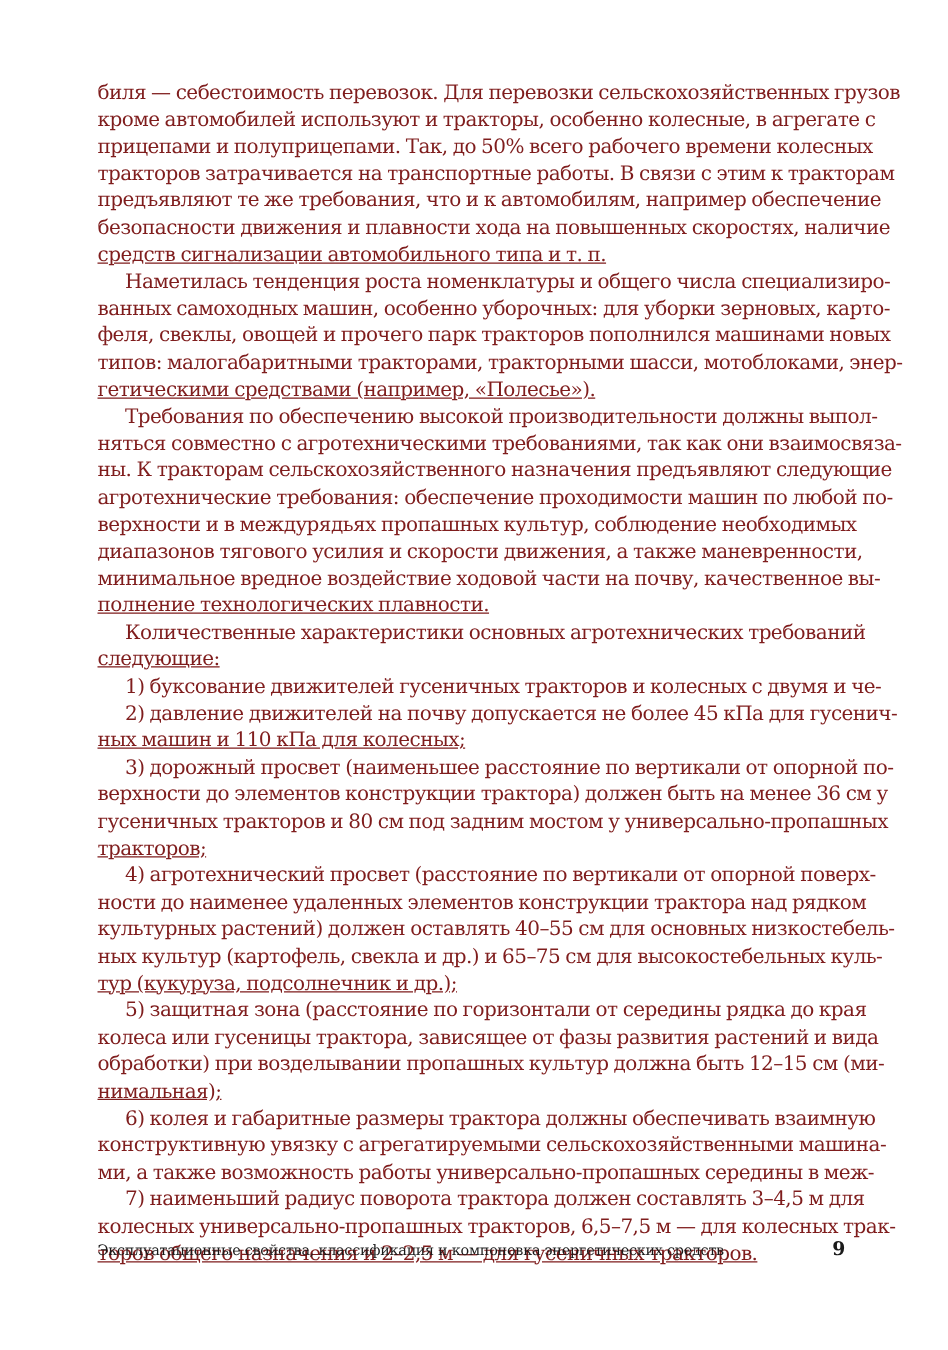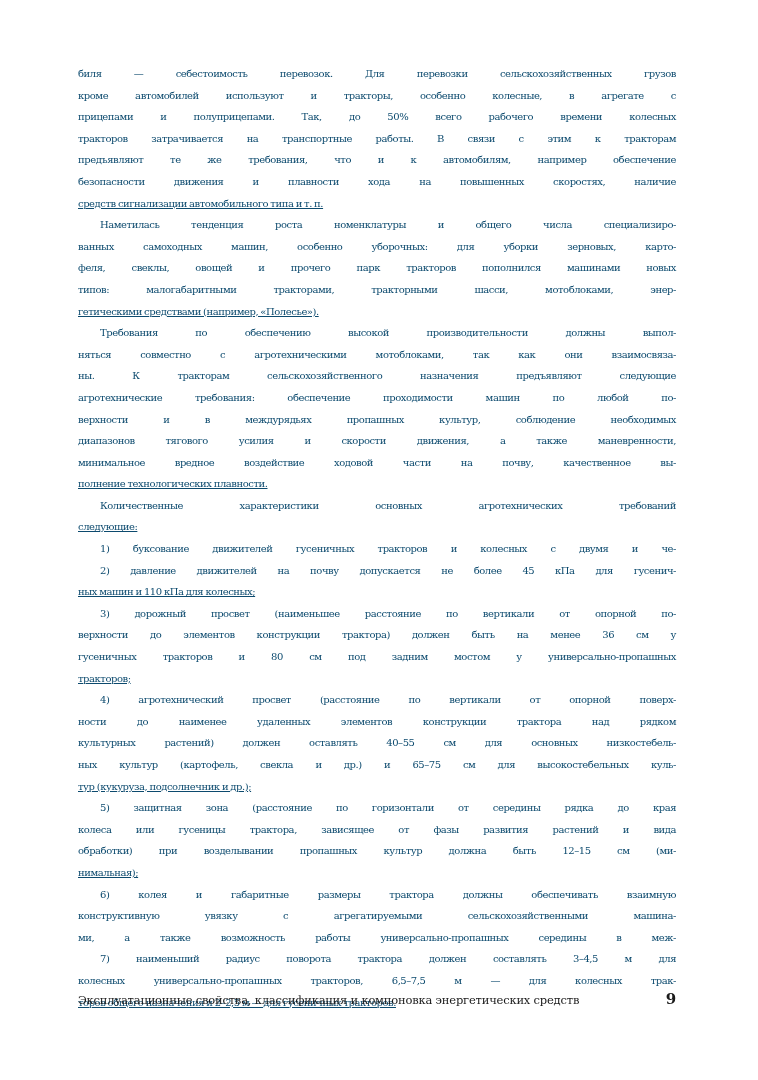--- a/index.html
+++ b/index.html
@@ -1,20 +1,20 @@
 <!DOCTYPE html>
 <html><head>
   <meta charset="utf-8">
   <style>
     html, body { margin: 0; padding: 0; background: #ffffff; }
     body { width: 758px; height: 1080px; position: relative; overflow: hidden; }
     .page {
       position: absolute; left: 78px; top: 63px; width: 598px;
-      font-family: "DejaVu Serif", serif; font-size: 10px; line-height: 21.6px;
-      color: #0c4a6e; text-align: justify; hyphens: manual;
+      font-family: "DejaVu Serif", serif; font-size: 16px; line-height: 21.6px;
+      color: #7f1d1d; text-align: justify; hyphens: manual;
       letter-spacing: -0.45px; word-spacing: -0.5px;
     }
     .line { display: block; white-space: nowrap; text-align: justify; text-align-last: justify; height: 21.6px; overflow: visible; }
     .line.last { text-align-last: left; text-decoration: underline; }
     .line.indent { padding-left: 22px; }
     .footer {
       position: absolute; left: 78px; top: 990px; width: 598px;
       font-family: "DejaVu Serif", serif; font-size: 11.5px; color: #1a1a1a;
       letter-spacing: -0.2px;
       display: flex; justify-content: space-between; align-items: baseline;
@@ -31,21 +31,21 @@
     <span class="line">тракторов затрачивается на транспортные работы. В связи с этим к тракторам</span>
     <span class="line">предъявляют те же требования, что и к автомобилям, например обеспечение</span>
     <span class="line">безопасности движения и плавности хода на повышенных скоростях, наличие</span>
     <span class="line last">средств сигнализации автомобильного типа и т. п.</span>
     <span class="line indent">Наметилась тенденция роста номенклатуры и общего числа специализиро-</span>
     <span class="line">ванных самоходных машин, особенно уборочных: для уборки зерновых, карто-</span>
     <span class="line">феля, свеклы, овощей и прочего парк тракторов пополнился машинами новых</span>
     <span class="line">типов: малогабаритными тракторами, тракторными шасси, мотоблоками, энер-</span>
     <span class="line last">гетическими средствами (например, «Полесье»).</span>
     <span class="line indent">Требования по обеспечению высокой производительности должны выпол-</span>
-    <span class="line">няться совместно с агротехническими мотоблоками, так как они взаимосвяза-</span>
+    <span class="line">няться совместно с агротехническими требованиями, так как они взаимосвяза-</span>
     <span class="line">ны. К тракторам сельскохозяйственного назначения предъявляют следующие</span>
     <span class="line">агротехнические требования: обеспечение проходимости машин по любой по-</span>
     <span class="line">верхности и в междурядьях пропашных культур, соблюдение необходимых</span>
     <span class="line">диапазонов тягового усилия и скорости движения, а также маневренности,</span>
     <span class="line">минимальное вредное воздействие ходовой части на почву, качественное вы-</span>
     <span class="line last">полнение технологических плавности.</span>
     <span class="line indent">Количественные характеристики основных агротехнических требований</span>
     <span class="line last">следующие:</span>
     <span class="line indent">1) буксование движителей гусеничных тракторов и колесных с двумя и че-</span>
     <span class="line indent">2) давление движителей на почву допускается не более 45 кПа для гусенич-</span>

